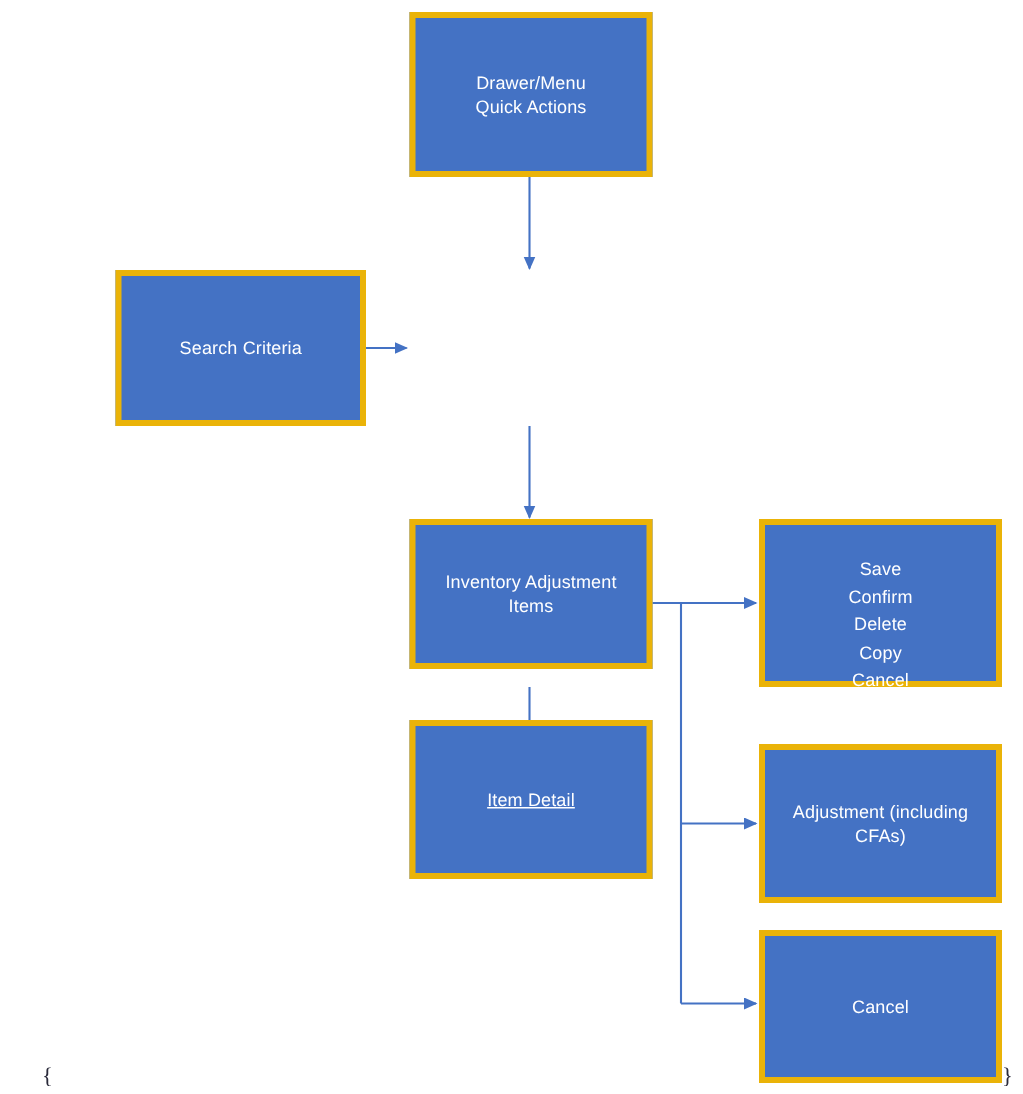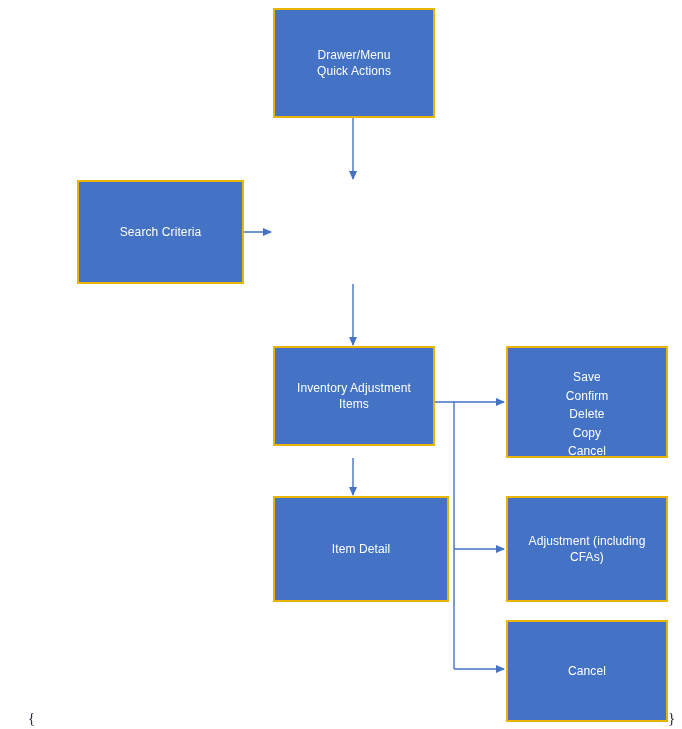--- a/index.html
+++ b/index.html
@@ -14,21 +14,21 @@
     position: relative;
     width: 682px;
     height: 729px;
     background: #ffffff;
     overflow: hidden;
   }
   .node {
     position: absolute;
     box-sizing: border-box;
     background: #4472C4;
-    border: 2px solid #eab308;
+    border: 4px solid #eab308;
     color: #ffffff;
     display: flex;
     align-items: center;
     justify-content: center;
     text-align: center;
     font-size: 12px;
     line-height: 1.35;
     letter-spacing: 0.1px;
     padding: 2px 6px;
     white-space: pre-line;
@@ -95,21 +95,21 @@
   <div class="node" style="left:273px; top:346px; width:162px; height:100px;">Inventory Adjustment
 Items</div>
 
   <div class="node list" style="left:506px; top:346px; width:162px; height:112px;">Save
 Confirm
 Delete
 Copy
 Cancel
 Print</div>
 
-  <div class="node" style="left:273px; top:496px; width:176px; height:106px;">Item Detail</div>
+  <div class="node" style="left:273px; top:480px; width:162px; height:106px;text-decoration:underline;">Item Detail</div>
 
   <div class="node" style="left:506px; top:496px; width:162px; height:106px;">Adjustment (including
 CFAs)</div>
 
   <div class="node" style="left:506px; top:620px; width:162px; height:102px;">Cancel</div>
 
   <div class="brace" style="left:28px; top:711px;">{</div>
 
   <div class="brace" style="left:668px; top:711px;">}</div>
 

